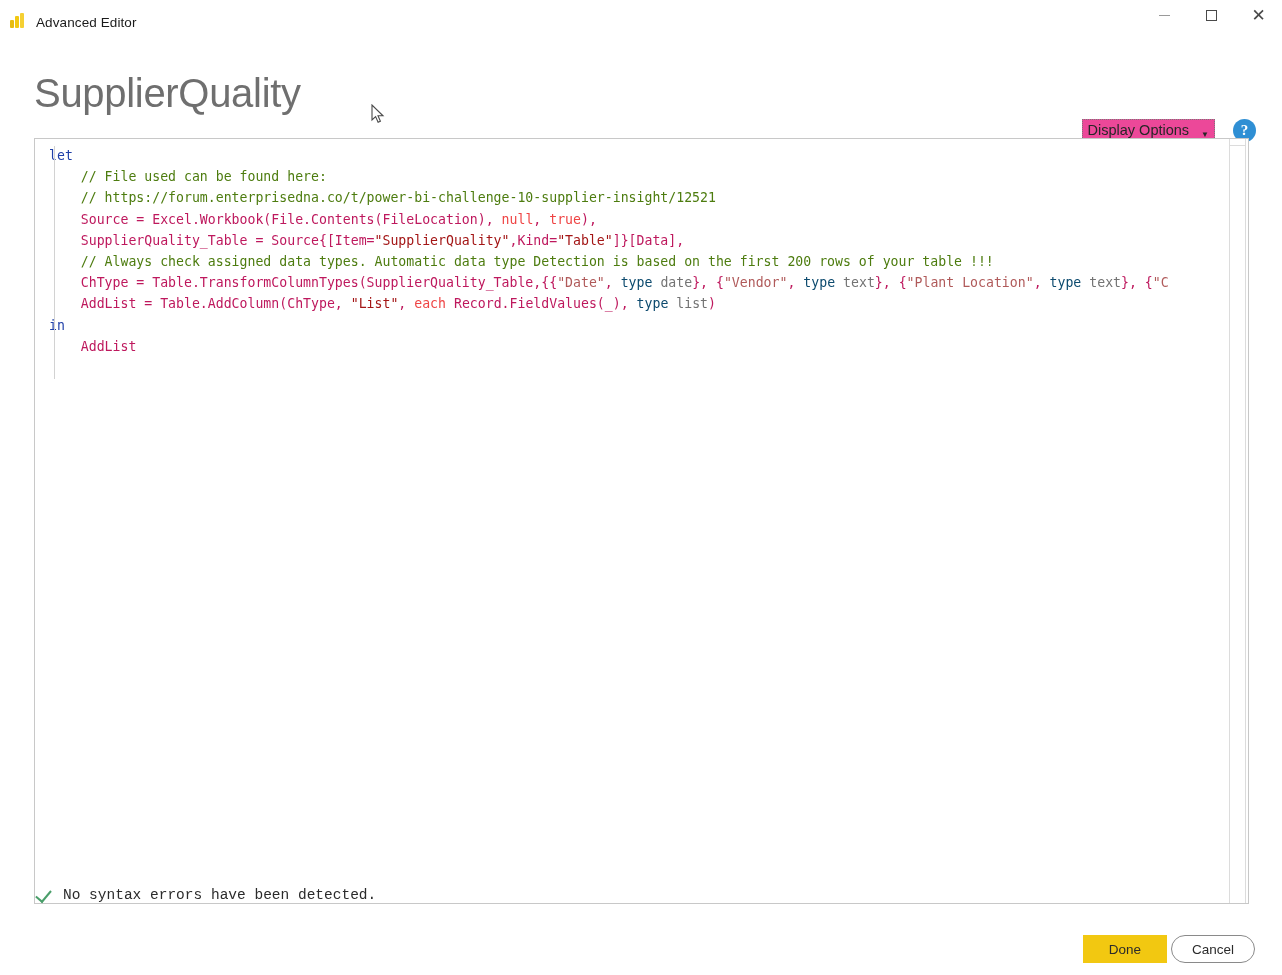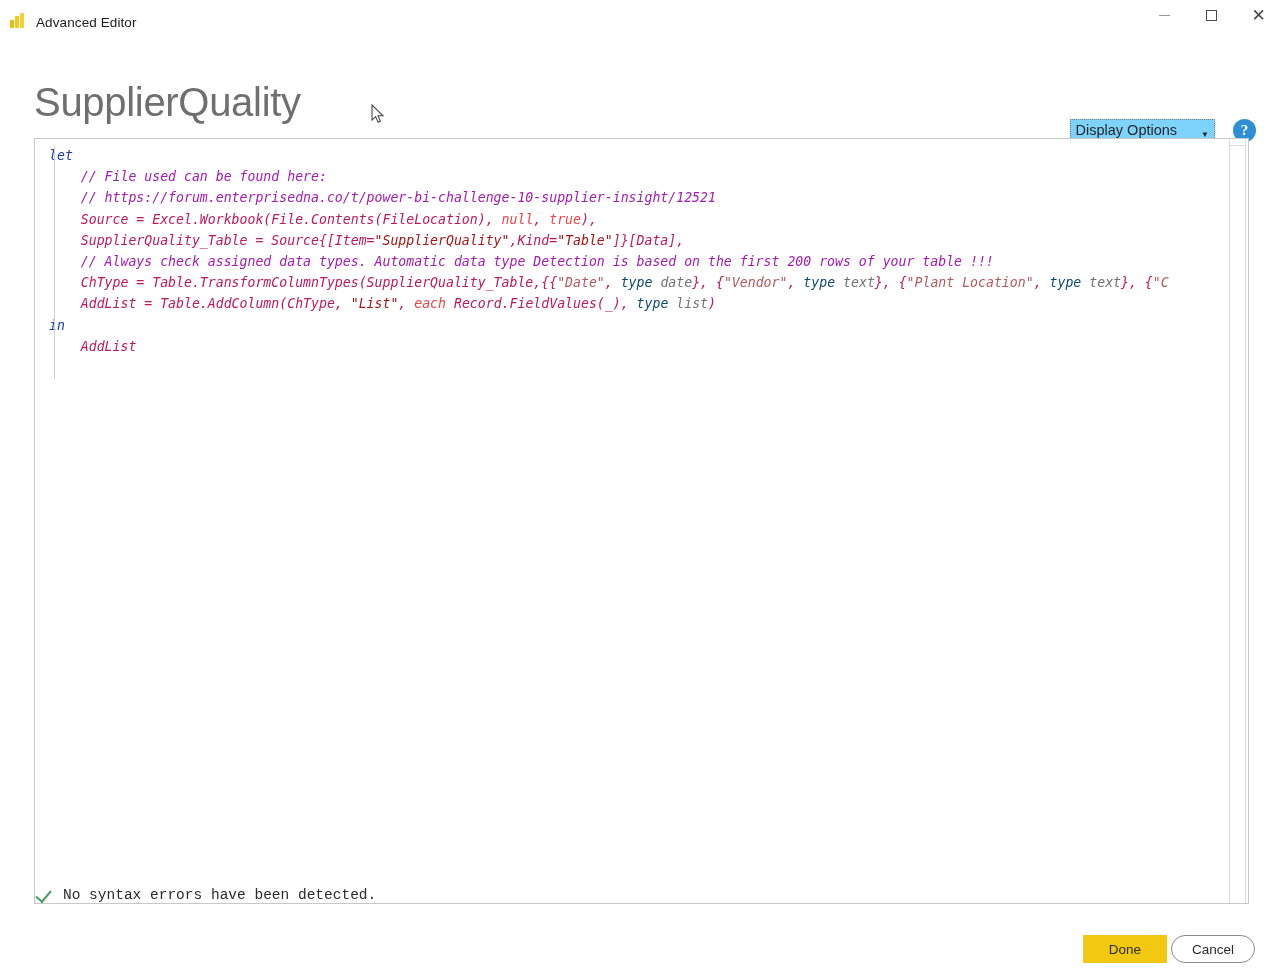--- a/index.html
+++ b/index.html
@@ -67,42 +67,42 @@
 
   
   .header {
     position: relative;
     height: 105px;
     padding: 0 34px;
   }
   .page-title {
     position: absolute;
     left: 34px;
-    top: 51px;
+    top: 42px;
     font-size: 40px;
     font-weight: 300;
     color: #6f6f6f;
     letter-spacing: -0.3px;
     line-height: 1;
   }
   .header-right {
     position: absolute;
     right: 26px;
     top: 88px;
     display: flex;
     align-items: center;
     gap: 18px;
   }
   .display-options {
     display: flex;
     align-items: flex-end;
-    gap: 24px;
+    gap: 12px;
     padding: 2px 5px 3px 5px;
     border: 1px dotted #7a7a7a;
-    background: #7dd3fc;
+    background: #ec4899;
     cursor: pointer;
   }
   .display-options .label {
     font-size: 14.5px;
     color: #262626;
   }
   .display-options .caret {
     font-size: 8px;
     color: #262626;
     line-height: 1;
@@ -126,21 +126,20 @@
   
   .editor-wrap {
     position: absolute;
     left: 34px;
     top: 138px;
     width: 1215px;
     height: 766px;
     border: 1px solid #c8c8c8;
     background: #ffffff;
     overflow: hidden;
-    font-style: italic;
   }
   .editor-inner {
     position: relative;
     width: 100%;
     height: 100%;
     padding: 6px 0 0 0;
   }
   .code {
     font-family: "DejaVu Sans Mono", "Liberation Mono", monospace;
     font-size: 13.2px;
@@ -174,21 +173,21 @@
     background: #dcdcdc;
   }
 
   
   .kw      { color: #1f3fa8; }
   .kw2     { color: #ef4444; }
   .type-kw { color: #0c4a6e; }
   .type-nm { color: #737373; }
   .str     { color: #a31515; }
   .str2    { color: #b05a5a; }
-  .cmt     { color: #a21caf; }
+  .cmt     { color: #4d7c0f; }
   .plain   { color: #be185d; }
 
   
   .status {
     position: absolute;
     left: 36px;
     top: 886px;
     display: flex;
     align-items: center;
     gap: 10px;

